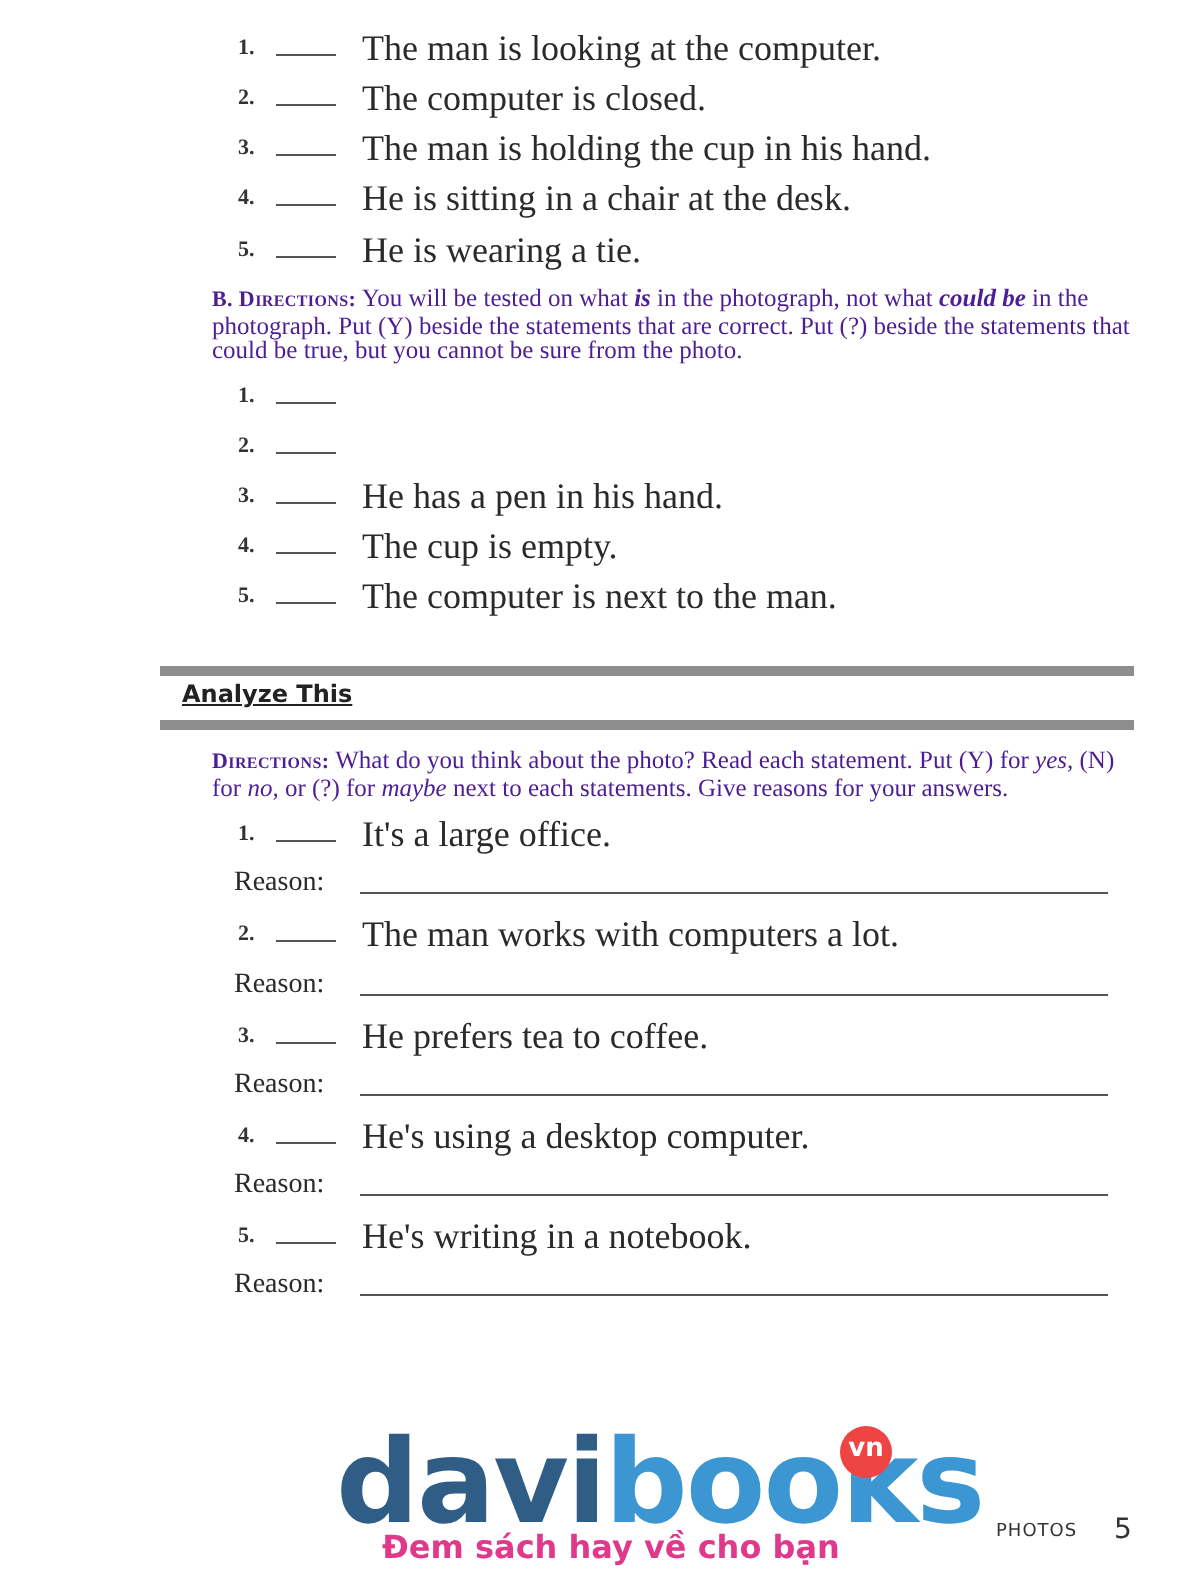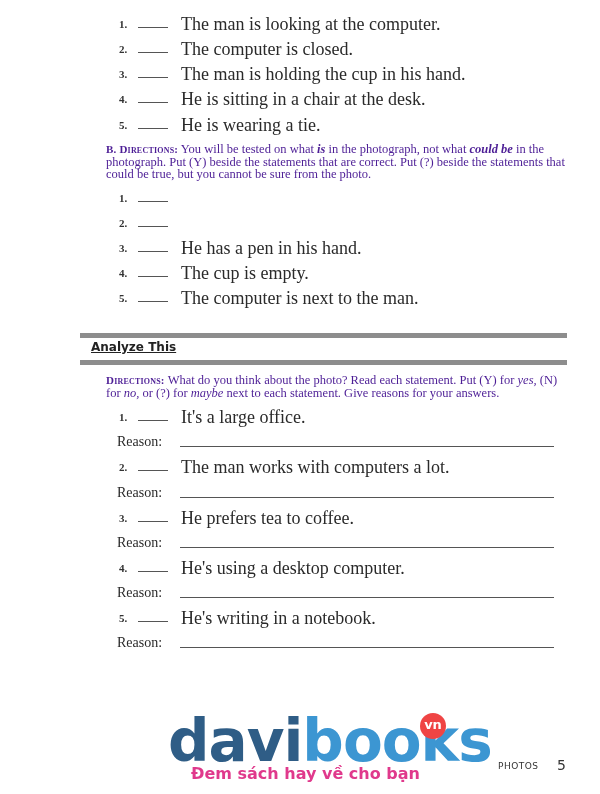--- a/index.html
+++ b/index.html
@@ -84,21 +84,21 @@
   <span class="blank"></span>
   <span class="stmt">The computer is next to the man.</span>
 </div>
 
 <div class="bar" style="top:333px"></div>
 <div class="section-title">Analyze This</div>
 <div class="bar" style="top:360px"></div>
 
 <div class="dirs" style="top:374px">
   <span class="lbl">Directions:</span>
-  <span>What do you think about the photo? Read each statement. Put (Y) for </span><i>yes,</i><span> (N) for </span><i>no,</i><span> or (?) for </span><i>maybe</i><span> next to each statement. Give reasons for your answers.</span>
+  <span>What do you think about the photo? Read each statement. Put (Y) for </span><i>yes,</i><span> (N) for </span><i>no,</i><span> or (?) for </span><i>maybe</i><span> next to each statements. Give reasons for your answers.</span>
 </div>
 
 <div class="row" style="top:409px">
   <span class="num">1.</span>
   <span class="blank"></span>
   <span class="stmt">It's a large office.</span>
 </div>
 <div class="reason" style="top:434px">Reason:</div>
 <div class="reason-line" style="top:446px"></div>
 

